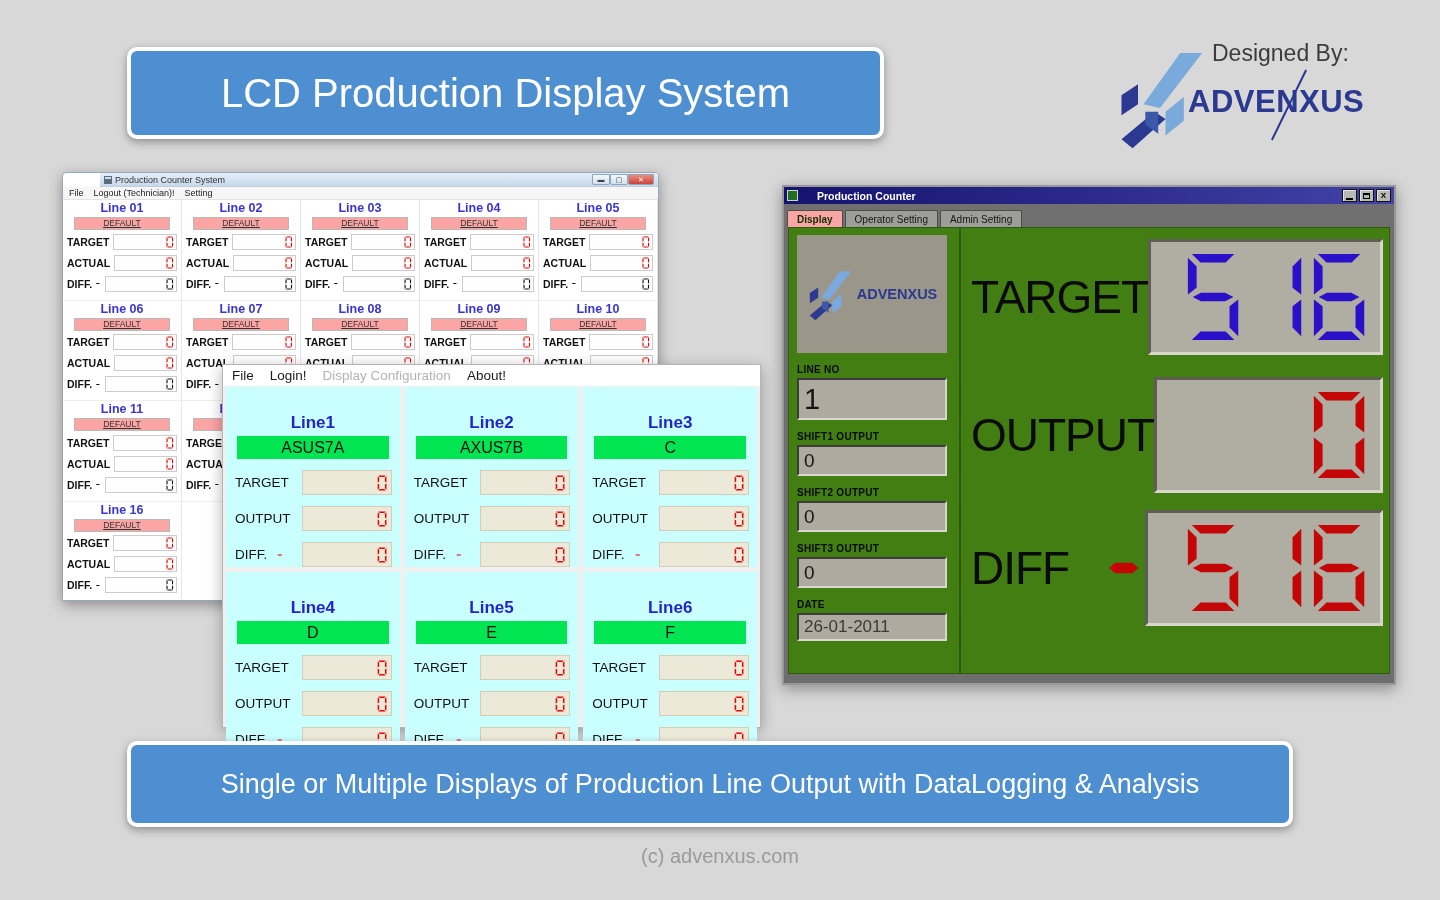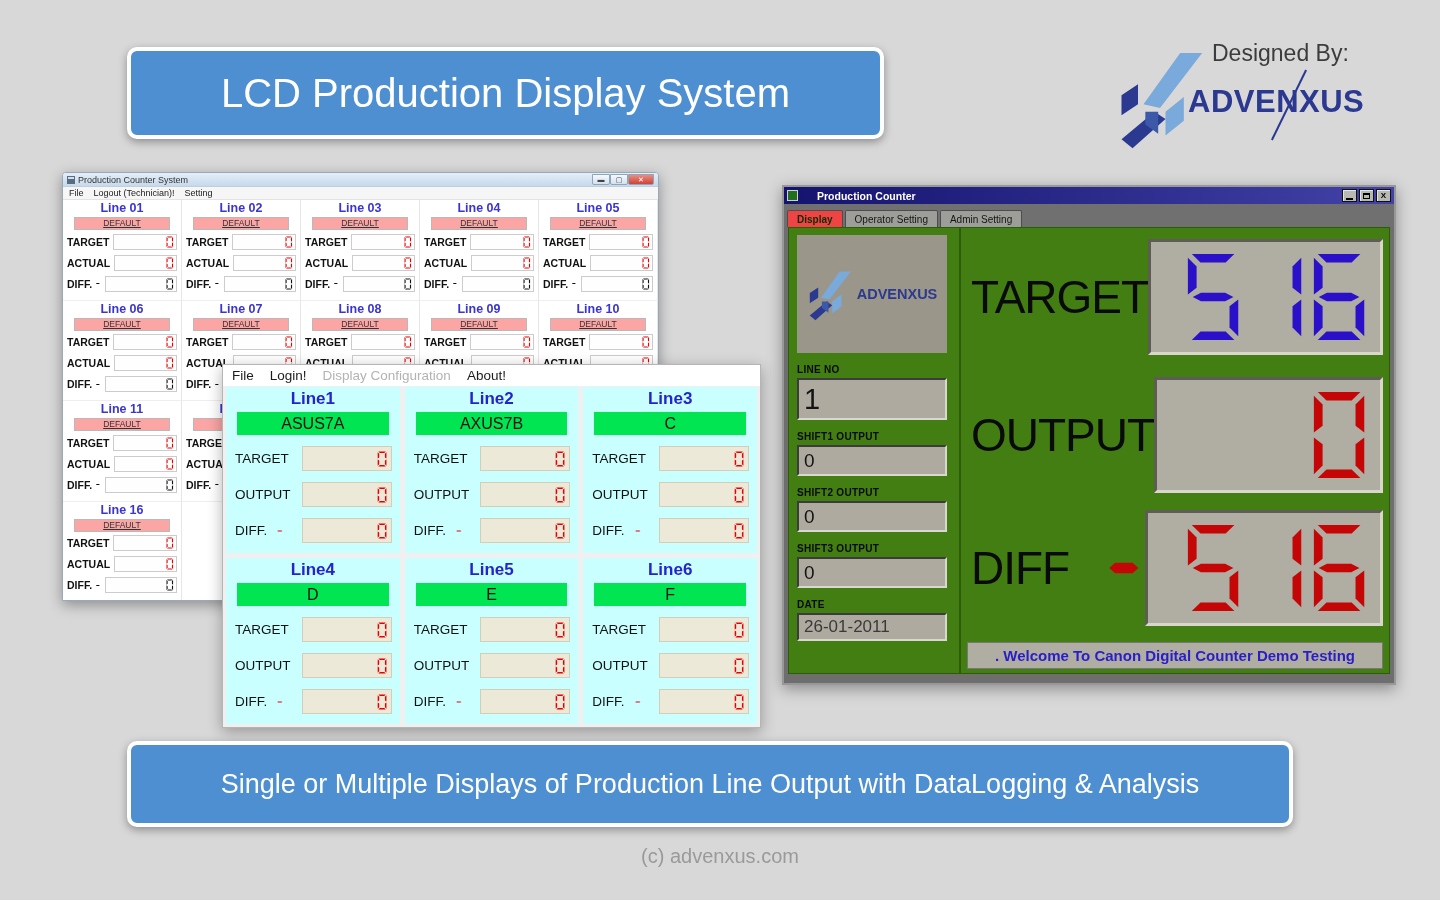--- a/index.html
+++ b/index.html
@@ -22,21 +22,21 @@
   #brand-area { position:absolute; left:1116px; top:36px; width:260px; height:125px; }
   #brand-mark { position:absolute; left:0; top:2px; }
   #designed-by { position:absolute; left:96px; top:4px; font-size:23px; font-weight:300; color:#3c3c3c; }
   #brand-word { position:absolute; left:72px; top:48px; font-size:31px; font-weight:bold; color:#2b3990; letter-spacing:.5px; }
   #brand-slash { position:absolute; left:172px; top:30px; width:2px; height:78px; background:#2b3990; transform:rotate(26deg); }
 
   
   #w1 { position:absolute; left:62px; top:172px; width:597px; height:429px; background:#ffffff;
         border:1px solid #96aabb; border-radius:4px 4px 0 0; box-shadow:0 4px 14px rgba(0,0,0,.35); overflow:hidden; }
   #w1-titlebar { height:14px; background:linear-gradient(#e4eef8,#c6d9ec); display:flex; align-items:center;
-                 padding:0 4px; font-size:9px; color:#333; border-bottom:1px solid #c2cfdb; }
+                 padding:0 4px; font-size:9px; color:#333; border-bottom:1px solid #c2cfdb;margin-left:37px; }
   #w1-title { margin-left:3px; }
   #w1-btns { margin-left:auto; display:flex; }
   .a-btn { width:18px; height:11px; border:1px solid #8fa5b8; background:linear-gradient(#f5f9fd,#d4e2ee);
            display:flex; align-items:center; justify-content:center; font-size:7px; color:#444; border-radius:0 0 2px 2px; }
   .a-btn.close { background:linear-gradient(#e98e81,#ce4237); color:#fff; width:26px; }
   #w1-menubar { height:13px; background:#f6f6f6; border-bottom:1px solid #e3e3e3; display:flex; gap:10px;
                 align-items:center; padding:0 6px; font-size:9px; color:#222; }
   #w1-grid { display:grid; grid-template-columns:repeat(5,1fr); }
   .w1cell { height:100.5px; border-right:1px solid #e6e6e6; border-bottom:1px solid #eeeeee; padding:1px 4px; }
   .w1title { text-align:center; color:#3a35d1; font-weight:bold; font-size:12.5px; height:15px; }
@@ -52,21 +52,21 @@
 
   
   #w2 { position:absolute; left:222px; top:364px; width:539px; height:364px; background:#f0f0f0;
         border:1px solid #b5b5b5; box-shadow:0 4px 14px rgba(0,0,0,.3); }
   #w2-menubar { height:21px; background:#ffffff; display:flex; gap:16px; align-items:center; padding:0 9px;
                 font-size:13.5px; color:#1c1c1c; }
   .w2menu-disabled { color:#b3b3b3; }
   #w2-grid { position:absolute; top:22px; left:3px; right:3px; bottom:3px; display:grid;
              grid-template-columns:repeat(3,1fr); grid-template-rows:repeat(2,1fr); gap:5px; }
   .w2panel { background:#c9ffff; padding-top:2px; }
-  .w2title { text-align:center; color:#2424cc; font-weight:bold; font-size:17px; height:21px; }
+  .w2title { text-align:center; color:#2424cc; font-weight:bold; font-size:17px; height:21px;margin-top:24px; }
   .w2name { margin:2px 11px 0; height:23px; background:#00e551; text-align:center; font-size:16px;
             line-height:23px; color:#053; color:#062; color:#111; }
   .w2row { display:flex; align-items:center; margin:11px 8px 0 9px; }
   .w2lab { font-size:13.5px; color:#111; }
   .w2box { width:90px; height:25px; margin-left:auto; background:#ece9d8; border:1px solid #d2ceb8;
            display:flex; align-items:center; justify-content:flex-end; padding-right:4px; }
   .w2minus { margin-left:9px; font-size:12px; color:#e60000; }
 
   
   #w3 { position:absolute; left:782px; top:185px; width:614px; height:500px; background:#6e6e6e;
@@ -76,21 +76,21 @@
   #w3-appicon { width:11px; height:11px; background:#1f6f1f; border:1px solid #cfcfcf; margin-right:4px; }
   #w3-btns { margin-left:auto; display:flex; gap:2px; }
   .wbtn { width:15px; height:13px; background:#b9b9b3; border:1px solid #111;
           box-shadow:inset 1px 1px 0 #e6e6e0; display:flex; align-items:center; justify-content:center;
           font-size:8px; font-weight:bold; color:#000; }
   .glyph-min { display:block; width:7px; height:2px; background:#000; margin-top:7px; }
   .glyph-restore { display:block; width:7px; height:6px; border:1px solid #000; border-top-width:2px; }
   #w3-tabstrip { height:23px; background:#707070; display:flex; align-items:flex-end; padding-left:3px; gap:2px; }
   .tab { background:#9d9d99; color:#151515; font-size:10px; padding:3px 9px 2px; border:1px solid #4d4d4d;
          border-bottom:none; border-radius:2px 2px 0 0; }
-  .tab.active { background:#ef4444; color:#0d2d05; font-weight:bold; }
+  .tab.active { background:#fca5a5; color:#0d2d05; font-weight:bold; }
   #w3-body { position:absolute; top:40px; left:4px; right:4px; bottom:9px; background:#427e12; border:1px solid #2d5c09; }
 
   #w3-left { position:absolute; left:8px; top:7px; width:152px; }
   #w3-logo { width:150px; height:118px; background:#9a9689; display:flex; align-items:center; justify-content:center; }
   #w3-logo-word { font-size:14.5px; font-weight:bold; color:#2b3990; margin-left:-6px; }
   .w3lab { font-size:10px; font-weight:bold; color:#0a0a0a; margin:11px 0 3px; letter-spacing:.3px; }
   .w3field { width:150px; background:#aeaaa0; border-top:2px solid #3c3c3c; border-left:2px solid #3c3c3c;
              border-bottom:2px solid #d8d8d0; border-right:2px solid #d8d8d0; color:#141414; padding-left:5px;
              display:flex; align-items:center; }
   #f-lineno { height:42px; font-size:29px; }
@@ -1480,21 +1480,20 @@
                 <polygon points="1.6,0.6 10.4,0.6 8.6,2.4 3.4,2.4" fill="currentColor"></polygon>
                 <polygon points="0.8,1.4 2.6,3.2 2.6,7.6 0.8,9.0" fill="currentColor"></polygon>
                 <polygon points="1.8,9.5 3.5,8.6 8.5,8.6 10.2,9.5 8.5,10.4 3.5,10.4" fill="currentColor"></polygon>
                 <polygon points="0.8,10.0 2.6,11.4 2.6,15.8 0.8,17.6" fill="currentColor"></polygon>
                 <polygon points="11.2,10.0 11.2,17.6 9.4,15.8 9.4,11.4" fill="currentColor"></polygon>
                 <polygon points="3.4,16.6 8.6,16.6 10.4,18.4 1.6,18.4" fill="currentColor"></polygon>
               </svg>
             </span>
         </span>
       </div>
-      <div id="welcome-bar">. Welcome To Canon Digital Counter Demo Testing</div>
     </div>
   </div>
 </div>
 
 <div id="bottom-banner" class="banner">
   <span>Single or Multiple Displays of Production Line Output with DataLogging &amp; Analysis</span>
 </div>
 <div id="footer">(c) advenxus.com</div>
 
 </body></html>

